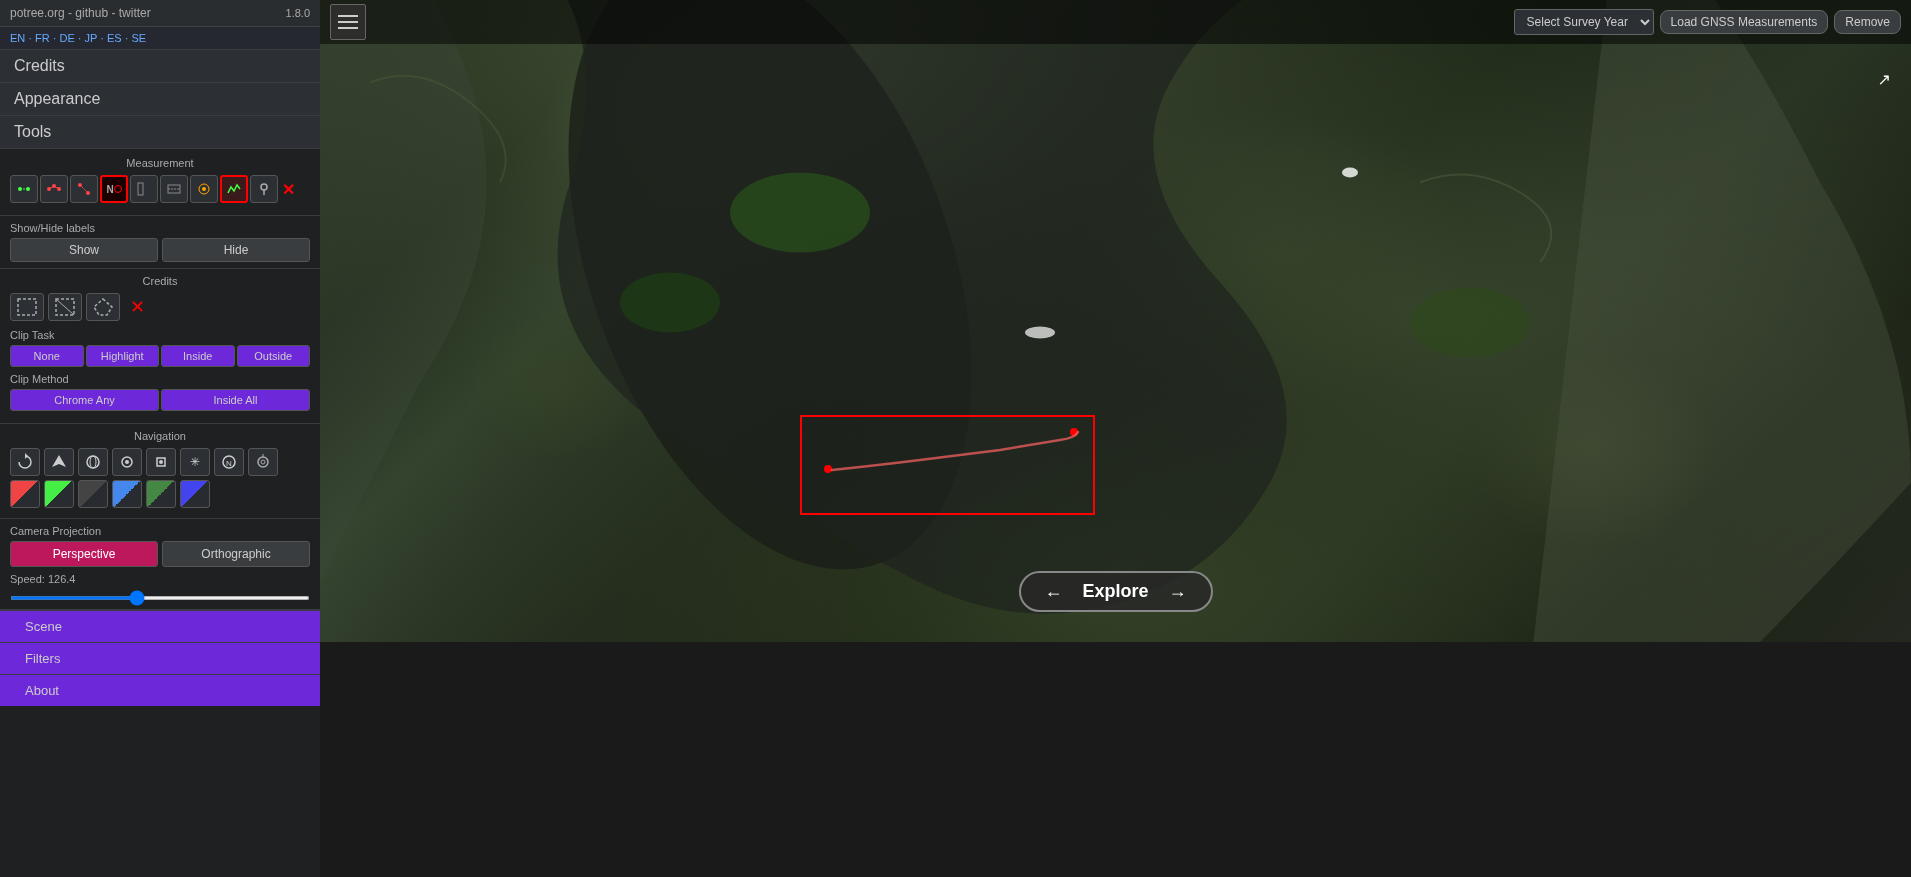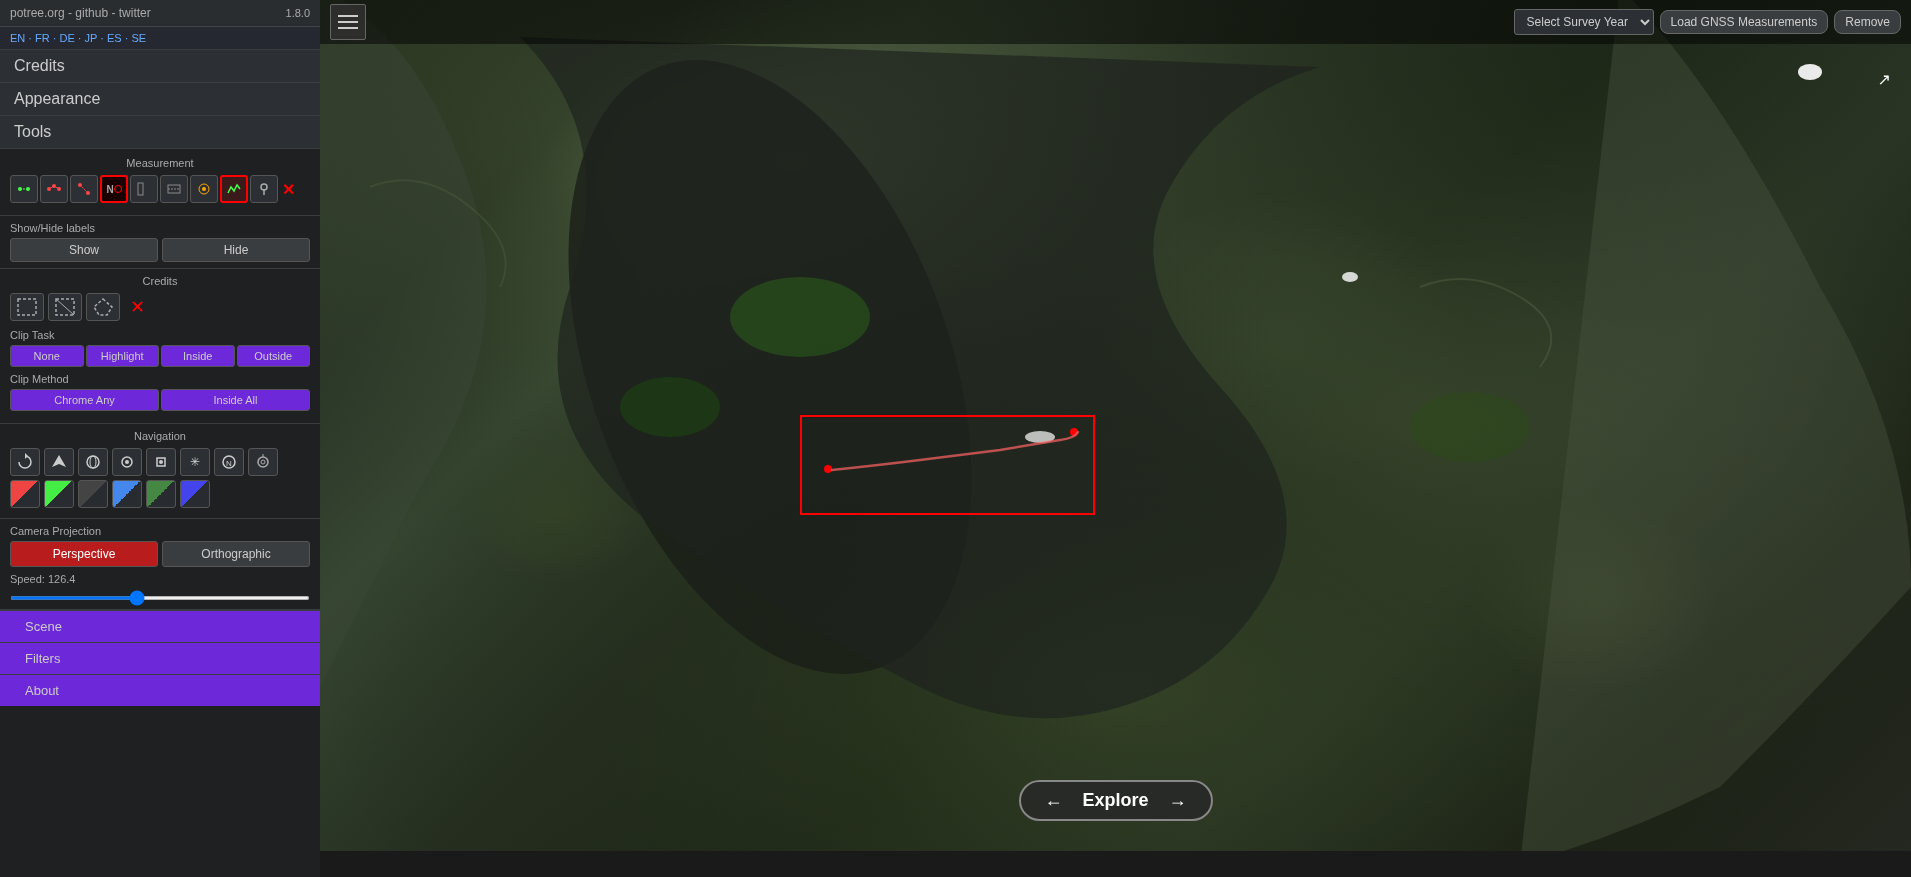--- a/index.html
+++ b/index.html
@@ -1,19 +1,19 @@
 <!DOCTYPE html>
 <html><head>
   <meta charset="utf-8">
   <style>
     * { margin: 0; padding: 0; box-sizing: border-box; }
     body { width: 1911px; height: 877px; overflow: hidden; background: #1a1a1a; font-family: Arial, sans-serif; font-size: 12px; color: #ccc; }
 
     
-    #main-container { display: flex; width: 1911px; height: 851px; position: relative; }
+    #main-container { display: flex; width: 1911px; height: 642px; position: relative; }
 
     
     #sidebar { width: 320px; height: 877px; background: #1e2022; flex-shrink: 0; overflow-y: auto; z-index: 10; }
 
     
     #sidebar-header { background: #2a2d30; padding: 6px 10px; display: flex; justify-content: space-between; align-items: center; border-bottom: 1px solid #444; }
     #sidebar-title { color: #aaa; font-size: 12px; }
     #sidebar-version { color: #aaa; font-size: 11px; }
 
     
@@ -47,21 +47,21 @@
     #navigation-section { padding: 6px 10px; border-bottom: 1px solid #3a3d40; }
     #navigation-label { text-align: center; color: #aaa; font-size: 11px; margin-bottom: 6px; }
     #nav-tools-row1, #nav-tools-row2 { display: flex; gap: 4px; margin-bottom: 4px; }
     .nav-tool { width: 30px; height: 28px; background: #2c3035; border: 1px solid #555; border-radius: 3px; cursor: pointer; display: flex; align-items: center; justify-content: center; font-size: 14px; }
 
     
     #camera-section { padding: 6px 10px; border-bottom: 1px solid #3a3d40; }
     #camera-label { color: #aaa; font-size: 11px; margin-bottom: 4px; }
     #camera-btns { display: flex; gap: 4px; margin-bottom: 6px; }
     .cam-btn { flex: 1; padding: 5px; background: #3a3d40; color: #ccc; border: 1px solid #555; border-radius: 3px; cursor: pointer; text-align: center; font-size: 12px; }
-    .cam-btn.active { background: #b91c1c; color: #fff; }
+    .cam-btn.active { background: #be185d; color: #fff; }
     #speed-label { color: #aaa; font-size: 11px; margin-bottom: 4px; }
     #speed-slider { width: 100%; height: 4px; }
 
     
     .sidebar-bottom-btn { width: 100%; padding: 8px 25px; text-align: left; background: #6d28d9; color: #ccc; border: none; border-top: 1px solid #3a3d40; cursor: pointer; font-size: 13px; }
 
     
     #viewport { flex: 1; position: relative; overflow: hidden; }
 
     

